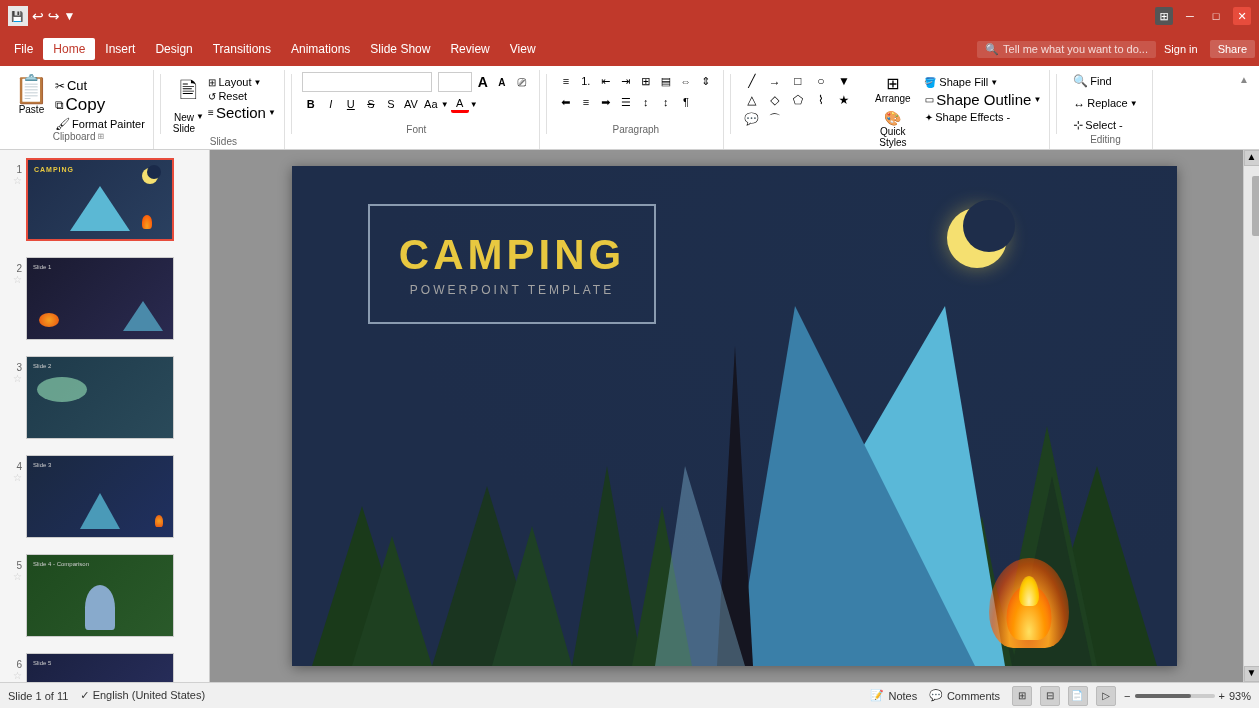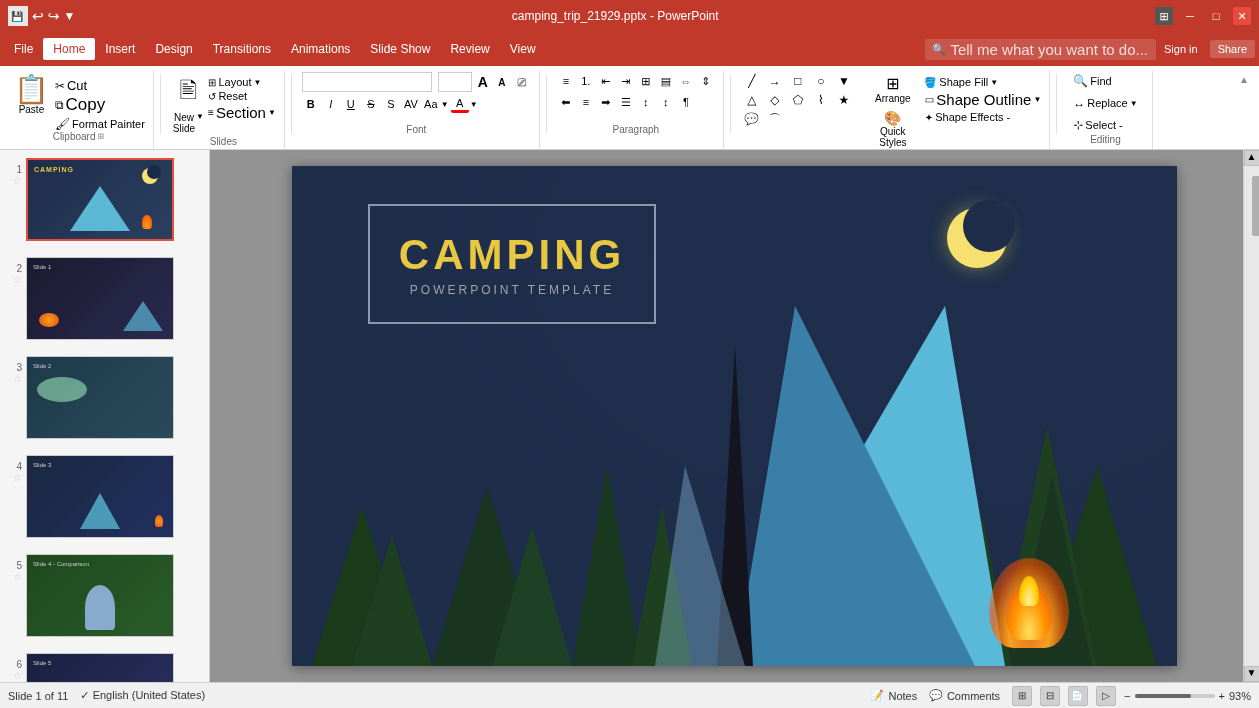--- a/index.html
+++ b/index.html
@@ -320,21 +320,20 @@
 </head>
 <body>
 
 <div id="titlebar">
   <div class="left-icons">
     <div class="save-icon">💾</div>
     <span style="color:white;font-size:14px;cursor:pointer;">↩</span>
     <span style="color:white;font-size:14px;cursor:pointer;">↪</span>
     <span style="color:white;font-size:12px;cursor:pointer;">▼</span>
   </div>
-  <div class="title">camping_trip_21929.pptx - PowerPoint</div>
   <div class="right-icons">
     <div class="win-btn" style="background:#555;border-radius:2px;">⊞</div>
     <div class="win-btn">─</div>
     <div class="win-btn">□</div>
     <div class="win-btn" style="background:#e74c3c;border-radius:2px;">✕</div>
   </div>
 </div>
 
 <div id="menubar">
   <div class="menu-item">File</div>
@@ -342,21 +341,21 @@
   <div class="menu-item">Insert</div>
   <div class="menu-item">Design</div>
   <div class="menu-item">Transitions</div>
   <div class="menu-item">Animations</div>
   <div class="menu-item">Slide Show</div>
   <div class="menu-item">Review</div>
   <div class="menu-item">View</div>
   <div style="flex:1;"></div>
   <div style="display:flex;align-items:center;background:rgba(255,255,255,0.15);border-radius:2px;padding:2px 8px;margin-right:8px;cursor:pointer;">
     <span style="color:white;font-size:11px;">🔍</span>
-    <span style="color:rgba(255,255,255,0.8);font-size:15px;margin-left:4px;">Tell me what you want to do...</span>
+    <span style="color:rgba(255,255,255,0.8);font-size:11px;margin-left:4px;">Tell me what you want to do...</span>
   </div>
   <div style="color:white;font-size:11px;margin-right:12px;cursor:pointer;">Sign in</div>
   <div style="color:white;font-size:11px;background:rgba(255,255,255,0.2);padding:3px 8px;border-radius:2px;cursor:pointer;">Share</div>
 </div>
 
 <div id="ribbon" style="height:84px;position:relative;">
   <div class="ribbon-content" style="height:100%;align-items:stretch;">
 
     <div class="ribbon-group" style="padding-bottom:14px;position:relative;">
       <div style="display:flex;align-items:flex-start;gap:4px;flex:1;">

